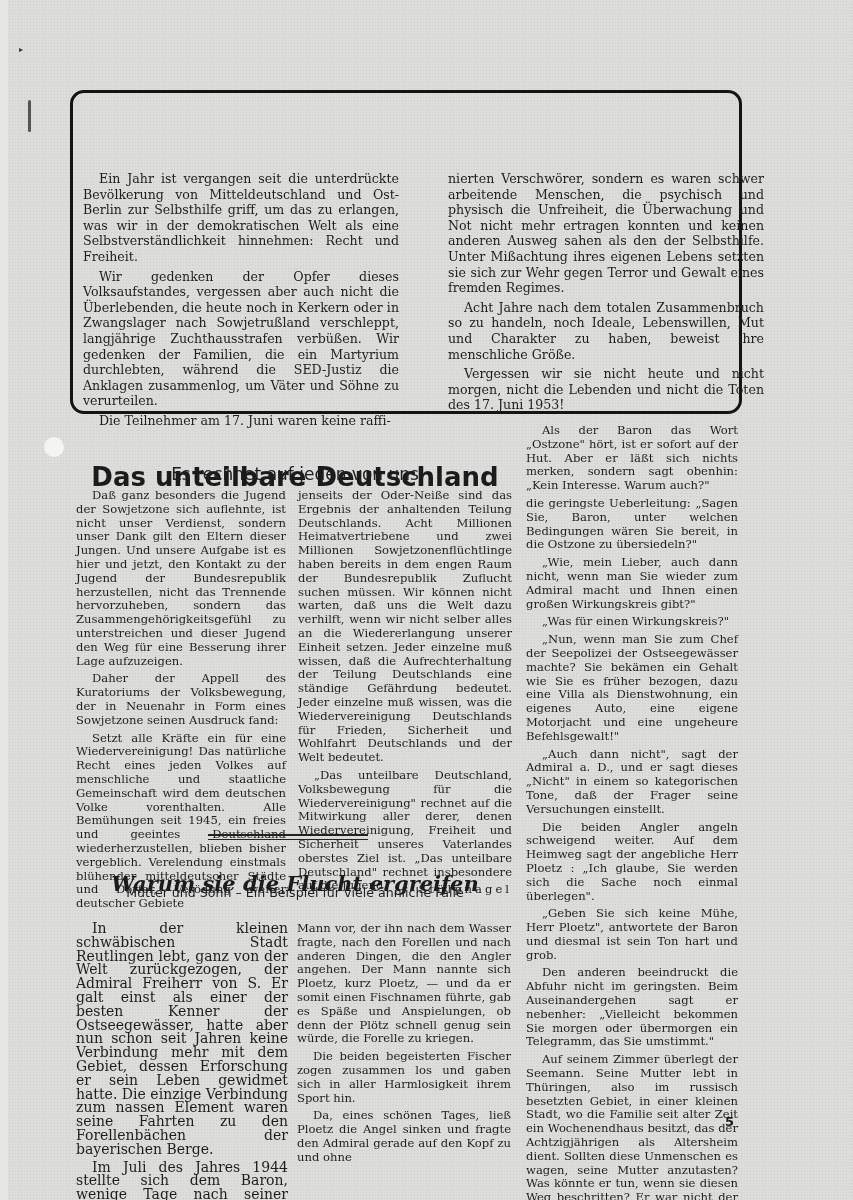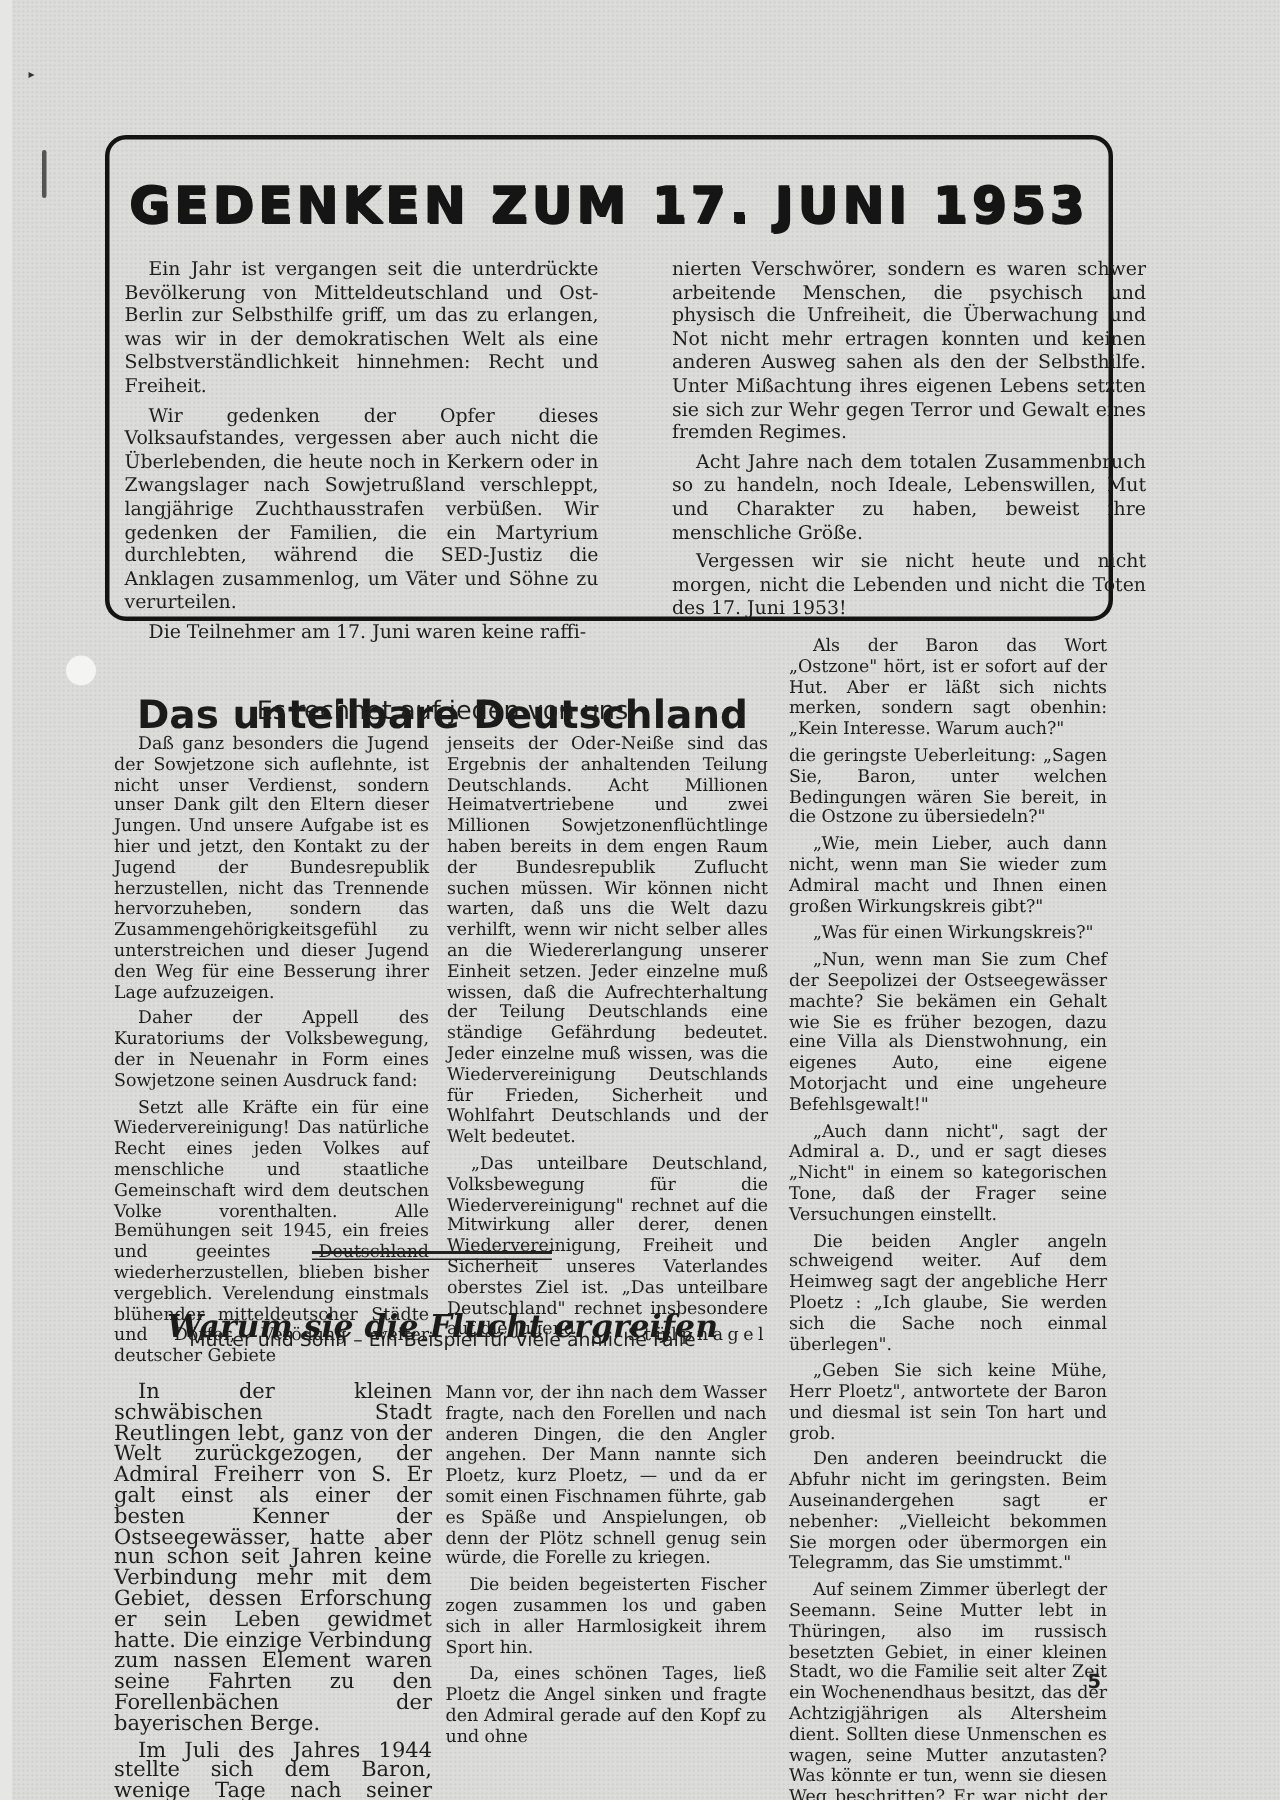--- a/index.html
+++ b/index.html
@@ -80,21 +80,20 @@
 </head>
 <body>
 
 <div class="page">
   <div class="hole"></div>
   <div class="mark1">▸</div>
   <div class="mark2"></div>
 </div>
 
 <div class="box">
-  <div class="box-title">GEDENKEN ZUM 17. JUNI 1953</div>
   <div class="col c1">
     <p>Ein Jahr ist vergangen seit die unterdrückte Bevölkerung von Mitteldeutschland und Ost-Berlin zur Selbsthilfe griff, um das zu erlangen, was wir in der demokratischen Welt als eine Selbstverständlichkeit hinnehmen: Recht und Freiheit.</p>
     <p>Wir gedenken der Opfer dieses Volksaufstandes, vergessen aber auch nicht die Überlebenden, die heute noch in Kerkern oder in Zwangslager nach Sowjetrußland verschleppt, langjährige Zuchthausstrafen verbüßen. Wir gedenken der Familien, die ein Martyrium durchlebten, während die SED-Justiz die Anklagen zusammenlog, um Väter und Söhne zu verurteilen.</p>
     <p>Die Teilnehmer am 17. Juni waren keine raffi-</p>
   </div>
   <div class="col c2">
     <p style="text-indent:0">nierten Verschwörer, sondern es waren schwer arbeitende Menschen, die psychisch und physisch die Unfreiheit, die Überwachung und Not nicht mehr ertragen konnten und keinen anderen Ausweg sahen als den der Selbsthilfe. Unter Mißachtung ihres eigenen Lebens setzten sie sich zur Wehr gegen Terror und Gewalt eines fremden Regimes.</p>
     <p>Acht Jahre nach dem totalen Zusammenbruch so zu handeln, noch Ideale, Lebenswillen, Mut und Charakter zu haben, beweist ihre menschliche Größe.</p>
     <p>Vergessen wir sie nicht heute und nicht morgen, nicht die Lebenden und nicht die Toten des 17. Juni 1953!</p>
   </div>

